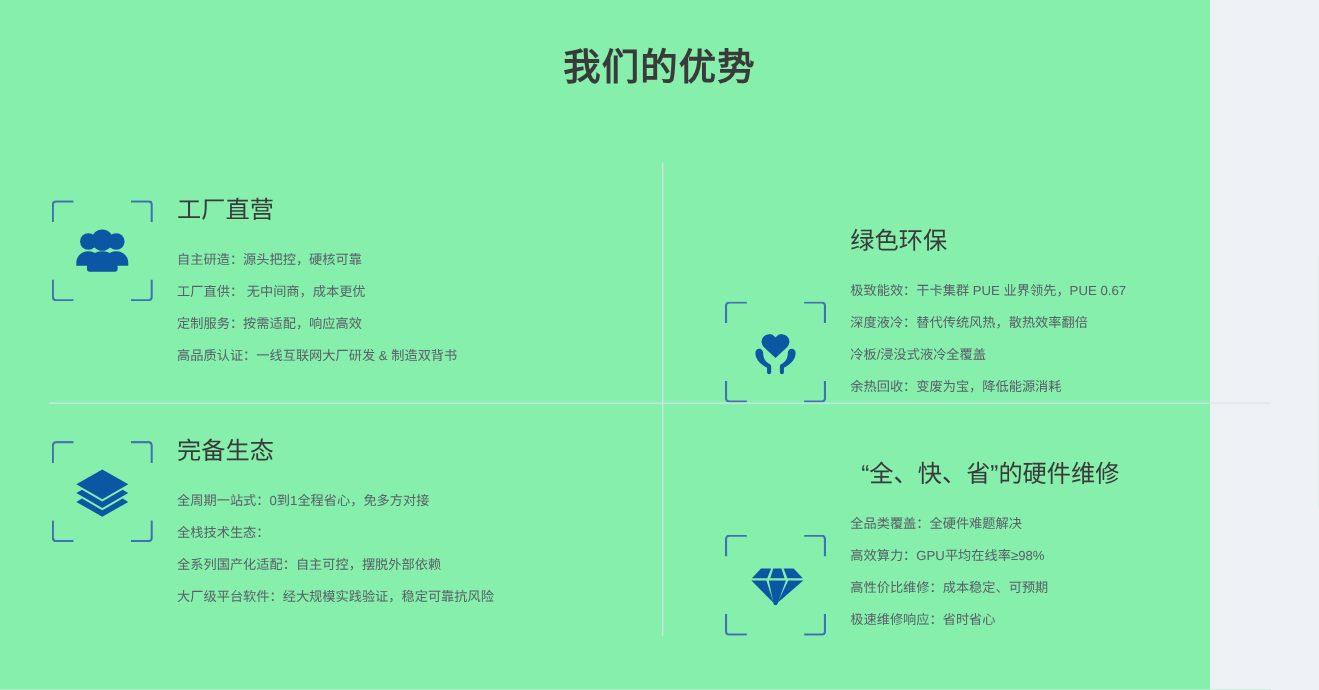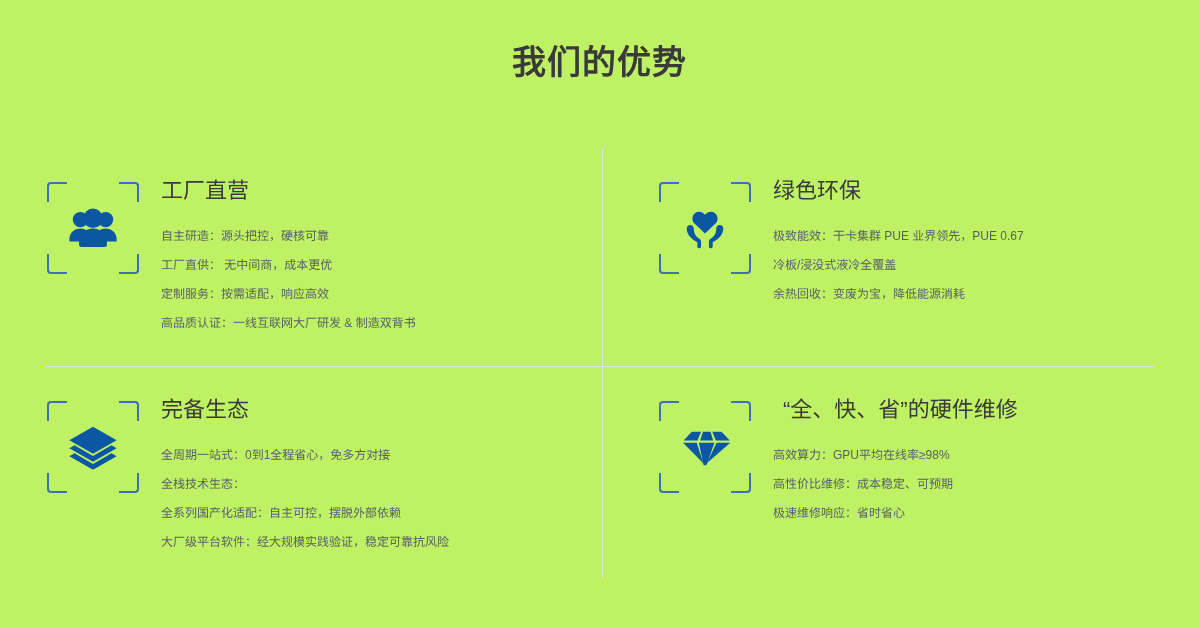--- a/index.html
+++ b/index.html
@@ -13,23 +13,23 @@
 
   body {
     background: #edf1f6;
     font-family: "Liberation Sans", "DejaVu Sans", sans-serif;
     color: #3c3c3c;
     -webkit-font-smoothing: antialiased;
   }
 
   .page {
     position: relative;
-    width: 1199px;
+    width: 1100px;
     height: 627px;
-    background: #bef264;
+    background: #86efac;
   }
 
   
   .section-title {
     position: absolute;
     top: 40px;
     left: 0;
     width: 1199px;
     text-align: center;
     font-size: 34px;
@@ -55,21 +55,21 @@
     position: relative;
     display: flex;
     align-items: flex-start;
     padding: 26px 10px 0 0;
   }
 
   
   .adv-card.col-left  { border-right: 1px solid #dde4ee; }
   .adv-card.row-top   { border-bottom: 1px solid #dde4ee; }
 
-  .adv-card.col-right { padding-left: 56px; }
+  .adv-card.col-right { padding-left: 56px; align-items: flex-end; }
   .adv-card.col-left  { padding-left: 2px; }
 
   
   .icon-frame {
     position: relative;
     flex: 0 0 auto;
     width: 92px;
     height: 92px;
     margin-top: 8px;
   }
@@ -179,20 +179,21 @@
               <path d="M14.5 28.5c2.3 0 4.2 1.9 4.2 4.2 0 6 2.4 9.7 7 12.2 1 .6 1.6 1.6 1.6 2.8v6.1a2.2 2.2 0 0 1-4.4 0v-4.9c-8.4-4.2-12.6-10.2-12.6-16.2 0-2.3 1.9-4.2 4.2-4.2z"></path>
               <path d="M49.5 28.5c-2.3 0-4.2 1.9-4.2 4.2 0 6-2.4 9.7-7 12.2-1 .6-1.6 1.6-1.6 2.8v6.1a2.2 2.2 0 0 0 4.4 0v-4.9c8.4-4.2 12.6-10.2 12.6-16.2 0-2.3-1.9-4.2-4.2-4.2z"></path>
             </g>
           </svg>
         </span>
       </div>
       <div class="adv-body">
         <div class="adv-heading">绿色环保</div>
         <ul class="adv-lines">
           <li class="adv-line">极致能效：干卡集群 PUE 业界领先，PUE 0.67</li>
+          <li class="adv-line">深度液冷：替代传统风热，散热效率翻倍</li>
           <li class="adv-line">冷板/浸没式液冷全覆盖</li>
           <li class="adv-line">余热回收：变废为宝，降低能源消耗</li>
         </ul>
       </div>
     </div>
 
     <div class="adv-card card-3 col-left">
       <div class="icon-frame">
         <span class="corner tl"></span>
         <span class="corner tr"></span>
@@ -234,20 +235,21 @@
               <path d="M6 26.9h16.2L30 51.2z"></path>
               <path d="M24.8 26.9h18.4L34 52.6a2.7 2.7 0 0 1-4 0z"></path>
               <path d="M45.8 26.9H62L34 51.2z"></path>
             </g>
           </svg>
         </span>
       </div>
       <div class="adv-body">
         <div class="adv-heading">“全、快、省”的硬件维修</div>
         <ul class="adv-lines">
+          <li class="adv-line">全品类覆盖：全硬件难题解决</li>
           <li class="adv-line">高效算力：GPU平均在线率≥98%</li>
           <li class="adv-line">高性价比维修：成本稳定、可预期</li>
           <li class="adv-line">极速维修响应：省时省心</li>
         </ul>
       </div>
     </div>
 
   </div>
 </div>
 

